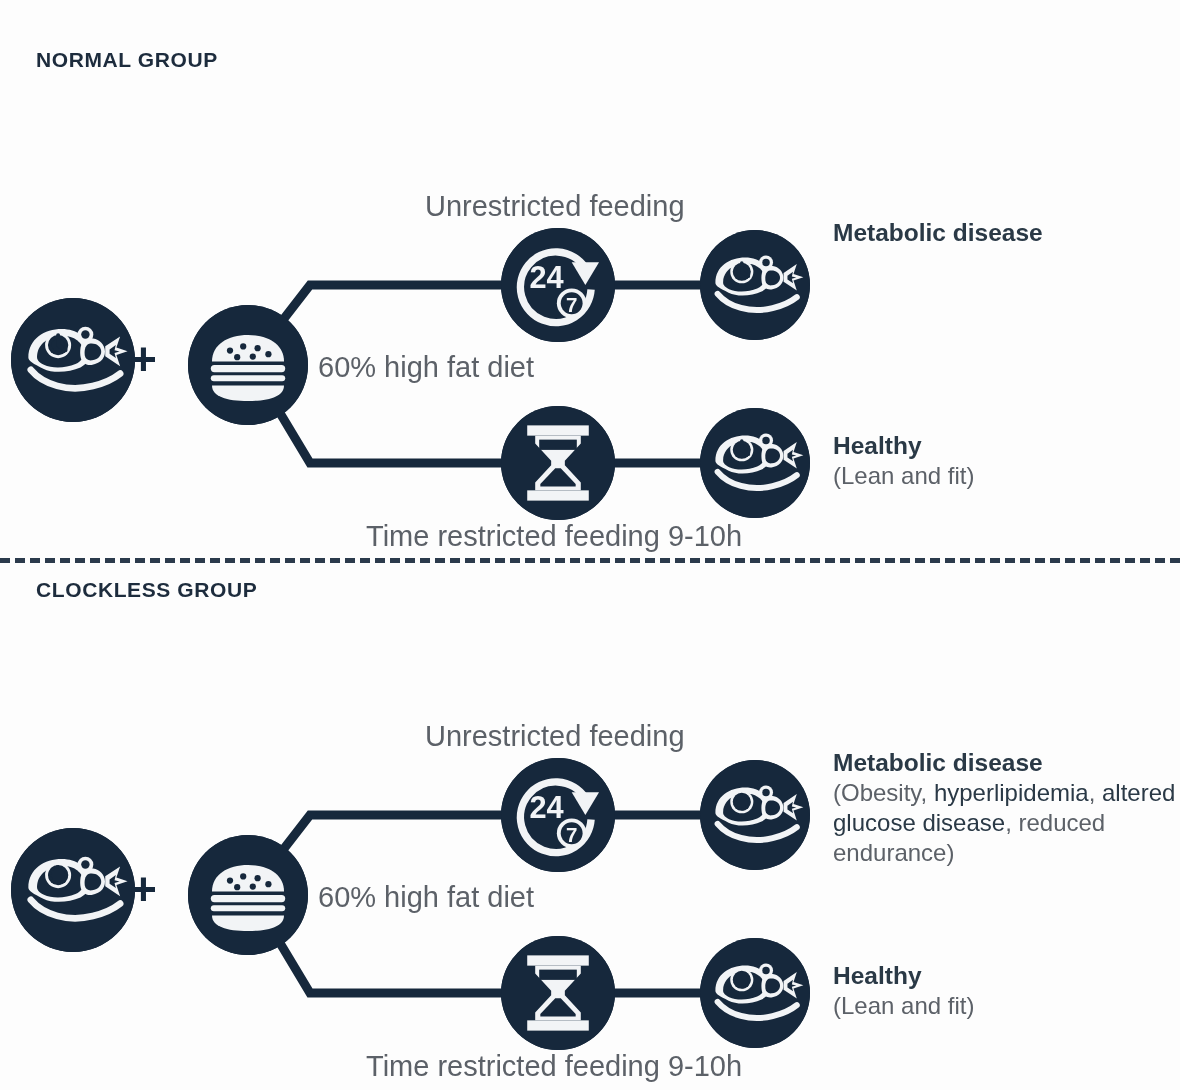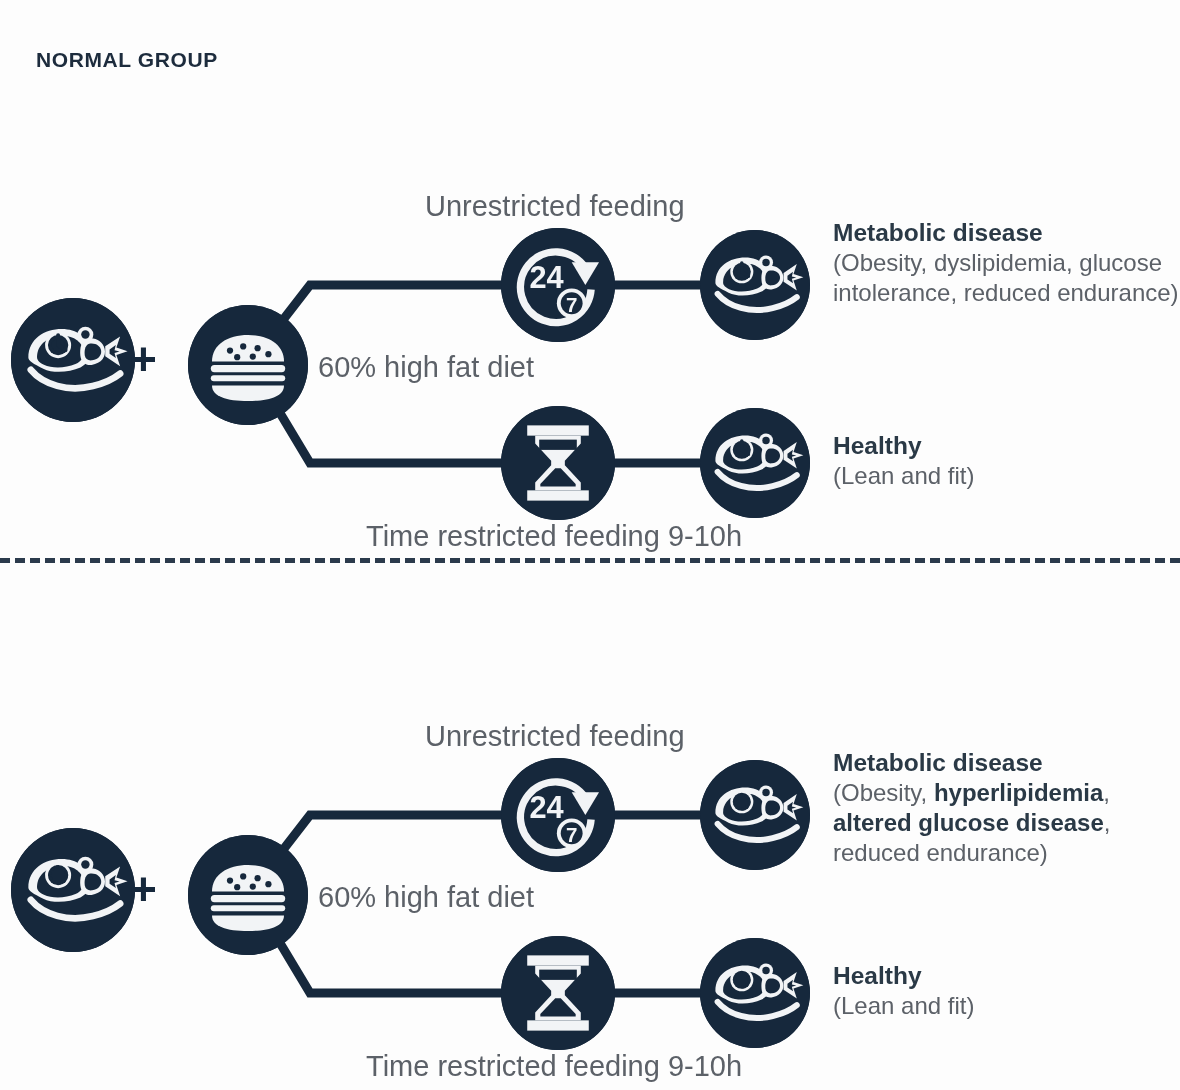--- a/index.html
+++ b/index.html
@@ -37,21 +37,21 @@
 
   
   .lbl{
     position:absolute;color:#5c6168;font-size:29px;white-space:nowrap;
   }
   .outcome{
     position:absolute;color:#5c6168;font-size:24px;line-height:30px;
     width:360px;
   }
   .outcome .ttl{display:block;font-weight:bold;color:#2a3946;font-size:24.5px;}
-  .outcome b{font-weight:bold;color:#2a3946;}
+  .outcome b{font-weight:normal;color:#2a3946;}
 
   .plus{
     position:absolute;color:#16283c;font-size:46px;font-weight:bold;
     line-height:1;
   }
 
   svg.conn{position:absolute;left:0;top:0;overflow:visible;}
 </style>
 </head>
 <body>
@@ -161,21 +161,20 @@
     <circle cx="60" cy="29.5" r="3.4" fill="#16283c"></circle>
 
     <path d="M76 39 L88 31 L85 40 L94 43 L85 46 L88 55 L76 47 Z" fill="#f2f4f6"></path>
     <path d="M79.5 41.5 L84.5 38 L83.5 42.2 L87.5 43.2 L83.5 44.4 L84.6 48.4 L79.5 45 Z" fill="#16283c"></path>
 
     <path d="M16 58 C26 70 46 76 66 71 C76 68.6 83 65 88 61" stroke="#f2f4f6" stroke-width="5.4" fill="none" stroke-linecap="round"></path>
   </svg>
     </div>
       <div class="outcome" style="left:833px;top:138px;">
       <span class="ttl">Metabolic disease</span>
-      <span>(Obesity, dyslipidemia, glucose intolerance, reduced endurance)</span>
     </div>
       <div class="circ" style="left:501px;top:326px;
              width:114px;height:114px;">
 
   <svg class="ico" width="114" height="114" viewBox="0 0 100 100" aria-hidden="true">
     <circle cx="50" cy="50" r="50" fill="#16283c"></circle>
     <rect x="23" y="17" width="54" height="9" fill="#f2f4f6"></rect>
     <rect x="23" y="74" width="54" height="9" fill="#f2f4f6"></rect>
 
     <path d="M30 26 L70 26 L70 33 L56 48 L56 52 L70 67 L70 74 L30 74 L30 67 L44 52 L44 48 L30 33 Z" fill="#f2f4f6"></path>
@@ -220,20 +219,21 @@
       <span class="ttl">Healthy</span>
       <span>(Lean and fit)</span>
     </div>
       <div class="lbl" style="left:366px;top:440px;">Time restricted feeding 9-10h</div>
     </div>
 </div>
 
 <div class="divider"></div>
 
 <div class="panel" id="panel-clockless">
+  <div class="group-heading">CLOCKLESS GROUP</div>
   <div class="stage">
     <svg class="conn" width="1180" height="460">
       <path d="M262 267 L310 205 L558 205" fill="none" stroke="#16283c" stroke-width="9" stroke-linejoin="miter"></path>
       <path d="M262 303 L310 383 L558 383" fill="none" stroke="#16283c" stroke-width="9" stroke-linejoin="miter"></path>
       <line x1="558" y1="205" x2="755" y2="205" stroke="#16283c" stroke-width="9"></line>
       <line x1="558" y1="383" x2="755" y2="383" stroke="#16283c" stroke-width="9"></line>
     </svg>
       <div class="circ" style="left:11px;top:218px;
              width:124px;height:124px;">
 

